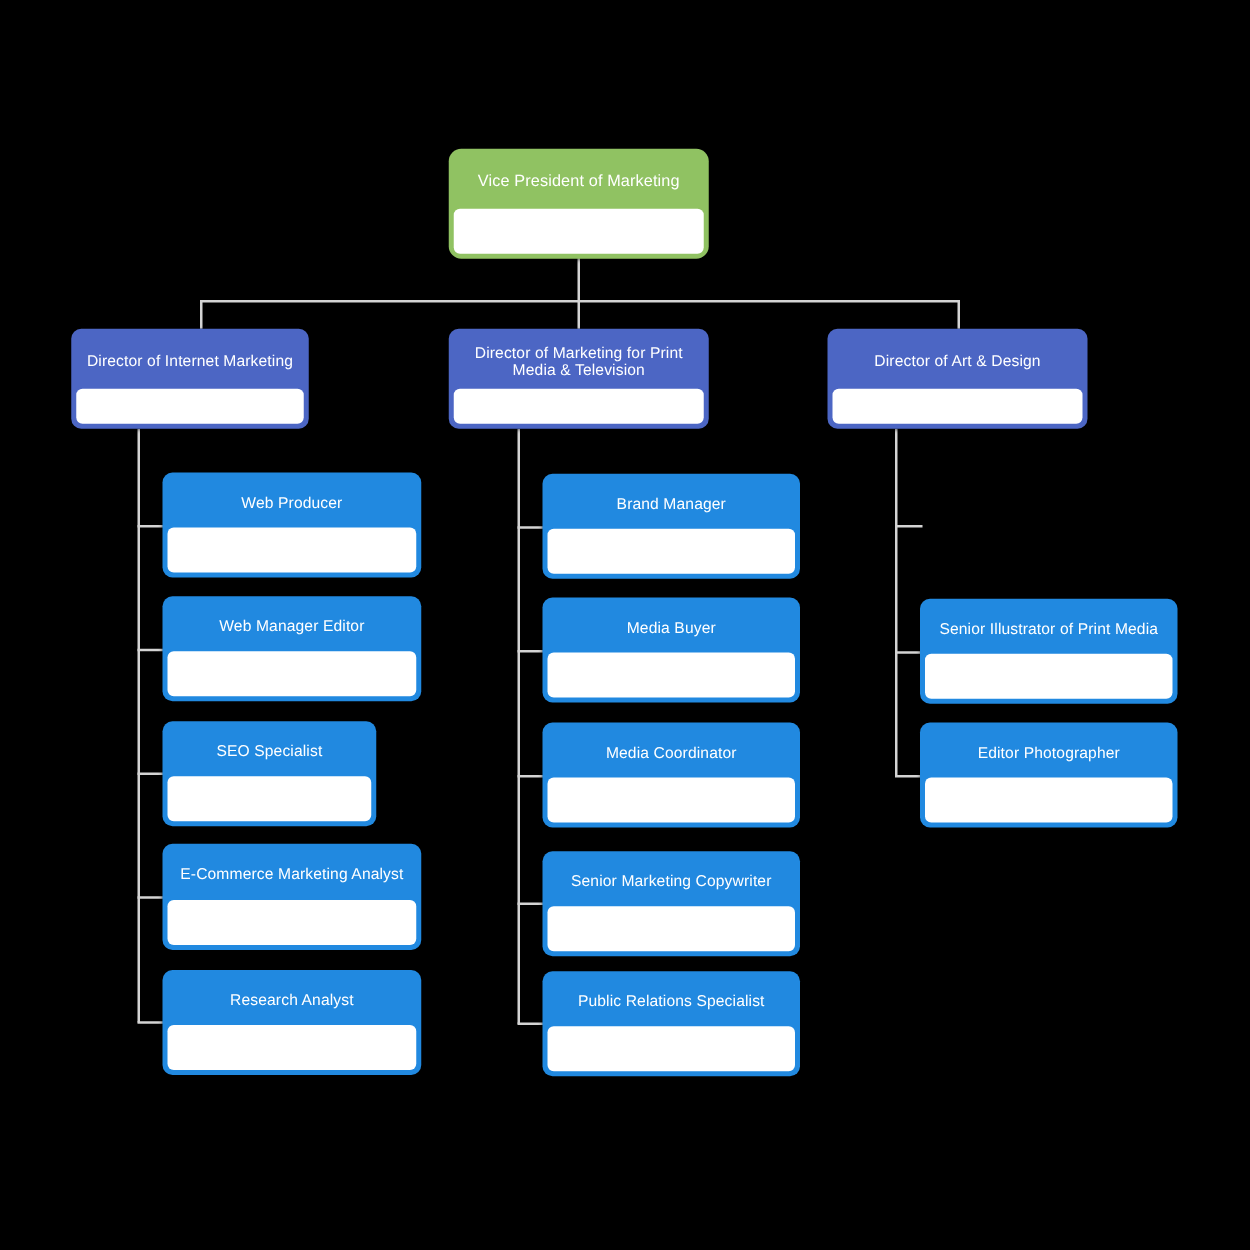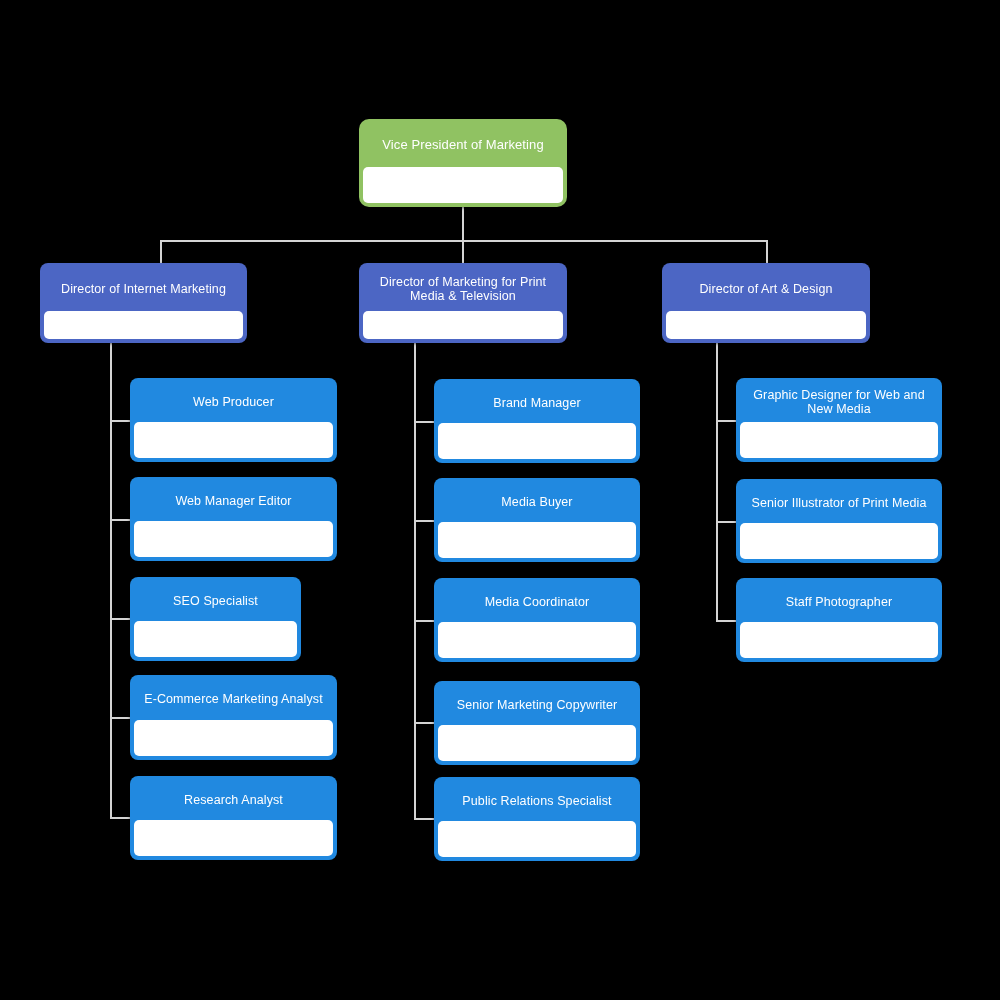--- a/index.html
+++ b/index.html
@@ -98,21 +98,21 @@
   <div class="conn v" style="left:716px; top:343px; height:278px;"></div>
   <div class="conn h" style="left:716px; top:420px; width:22px;"></div>
   <div class="conn h" style="left:716px; top:521px; width:22px;"></div>
   <div class="conn h" style="left:716px; top:620px; width:22px;"></div>
 
   <div class="node root" style="left:359px; top:119px; width:208px; height:88px;">
     <div class="title" style="height:44px;">Vice President of Marketing</div>
     <div class="field"></div>
   </div>
 
-  <div class="node director" style="left:40px; top:263px; width:207px; height:80px;justify-content:flex-end;">
+  <div class="node director" style="left:57px; top:263px; width:190px; height:80px;justify-content:flex-end;">
     <div class="title" style="height:44px;">Director of Internet Marketing</div>
     <div class="field"></div>
   </div>
 
   <div class="node director" style="left:359px; top:263px; width:208px; height:80px;">
     <div class="title" style="height:44px;">Director of Marketing for Print Media &amp; Television</div>
     <div class="field"></div>
   </div>
 
   <div class="node role" style="left:130px; top:378px; width:207px; height:84px;">
@@ -163,28 +163,24 @@
   <div class="node role" style="left:434px; top:681px; width:206px; height:84px;">
     <div class="title" style="height:40px;">Senior Marketing Copywriter</div>
     <div class="field"></div>
   </div>
 
   <div class="node role" style="left:434px; top:777px; width:206px; height:84px;">
     <div class="title" style="height:40px;">Public Relations Specialist</div>
     <div class="field"></div>
   </div>
 
-  <div class="node role" style="left:736px; top:378px; width:206px; height:84px;">
-    <div class="title" style="height:40px;">Graphic Designer for Web and New Media</div>
-    <div class="field"></div>
-  </div>
 
   <div class="node role" style="left:736px; top:479px; width:206px; height:84px;">
     <div class="title" style="height:40px;">Senior Illustrator of Print Media</div>
     <div class="field"></div>
   </div>
 
   <div class="node role" style="left:736px; top:578px; width:206px; height:84px;">
-    <div class="title" style="height:40px;">Staff Photographer</div>
+    <div class="title" style="height:40px;">Editor Photographer</div>
     <div class="field"></div>
   </div>
 
 </div>
 
 </body></html>

